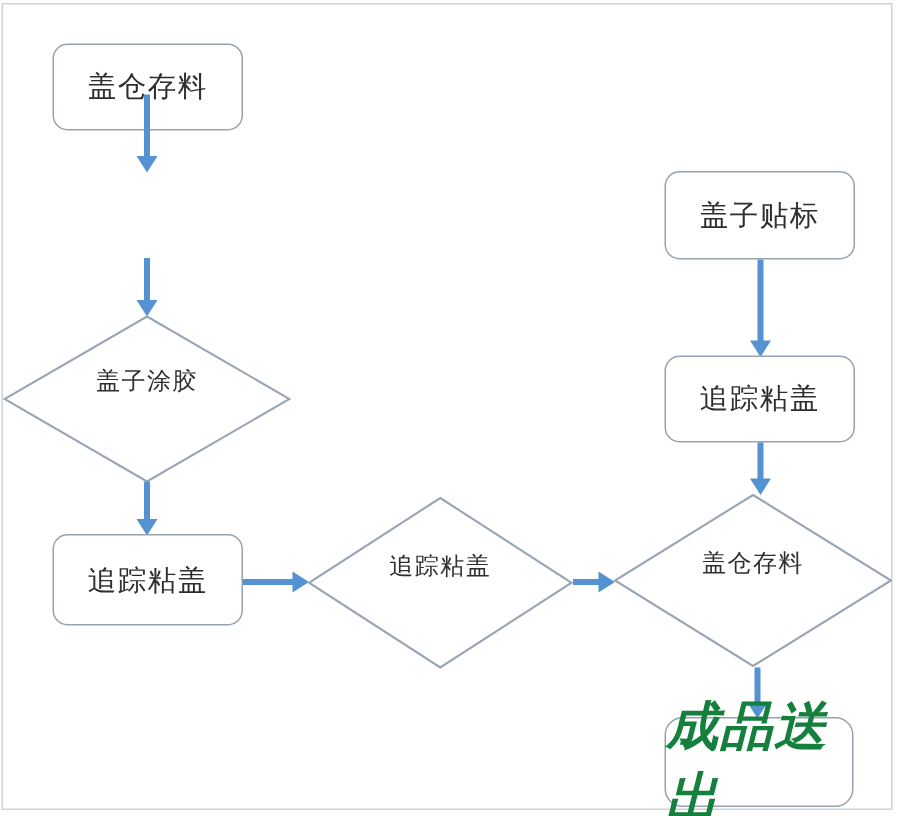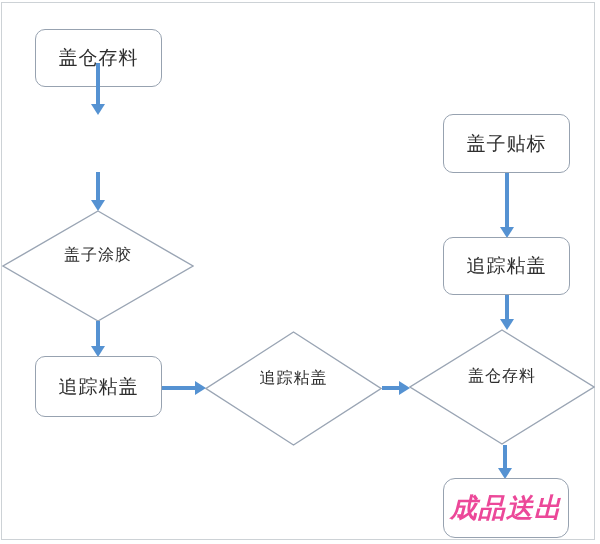--- a/index.html
+++ b/index.html
@@ -29,23 +29,22 @@
   .diamond svg{position:absolute;left:0;top:0;display:block;}
   .diamond .dlabel{
     position:absolute;left:50%;top:50%;
     transform:translate(-50%,calc(-50% - 11px));
     font-size:16px;color:#2e2e2e;letter-spacing:1px;white-space:nowrap;
   }
   .final-box{
     font-family:"DejaVu Serif","Liberation Serif",serif;
     font-style:italic;
     font-weight:bold;
-    font-size:27px;color:#ec4899;letter-spacing:1px;
+    font-size:35px;color:#15803d;letter-spacing:1px;
     border-radius:12px;
-    text-align:center;
   }
   
   .arrow{position:absolute;}
   .arrow-down .shaft{
     position:absolute;left:50%;top:0;transform:translateX(-50%);
     width:4px;height:calc(100% - 10px);background:var(--arrow-blue);
   }
   .arrow-down .head{
     position:absolute;left:50%;bottom:0;transform:translateX(-50%);
     width:0;height:0;

